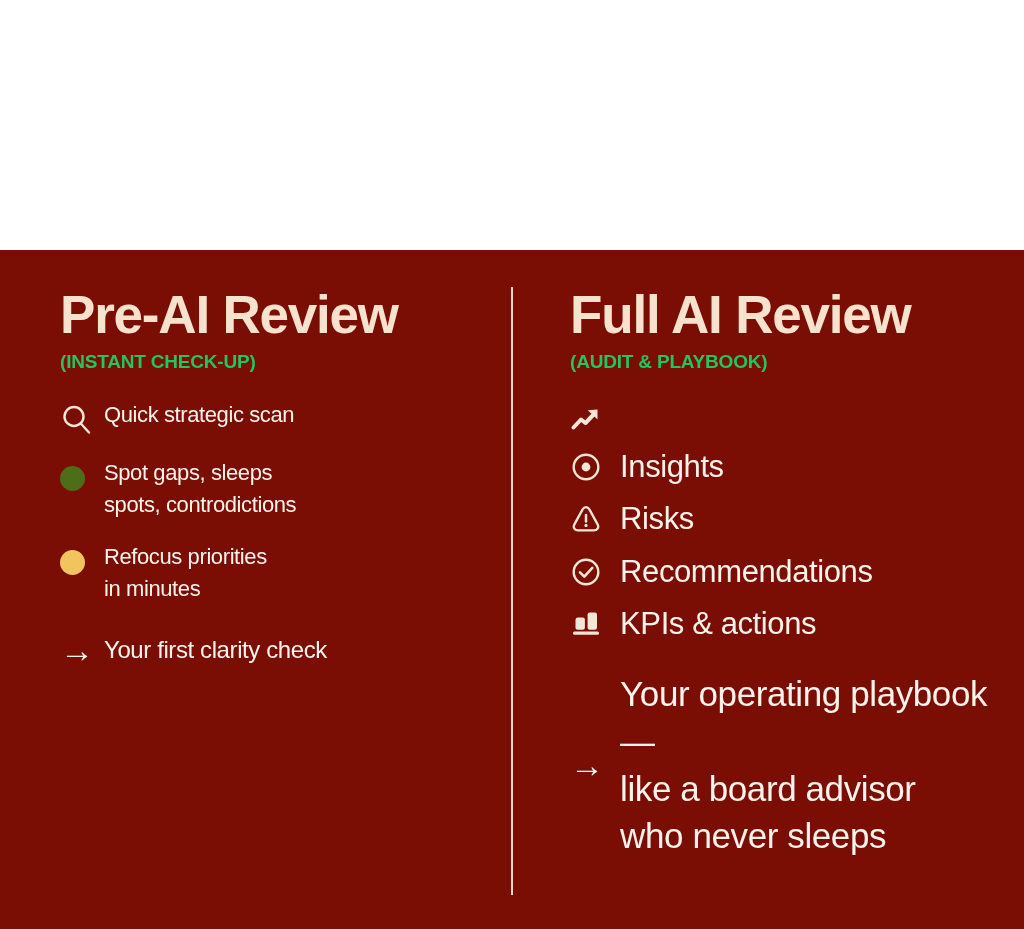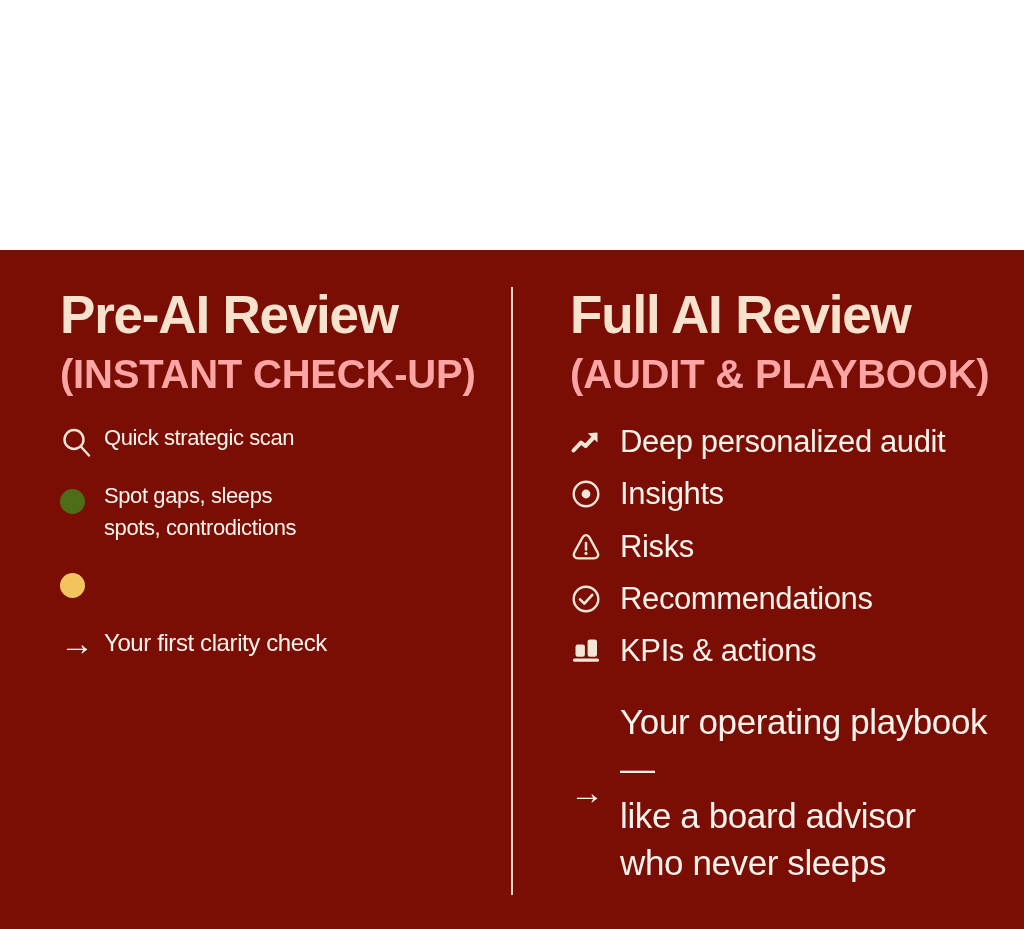--- a/index.html
+++ b/index.html
@@ -66,23 +66,23 @@
   .heading {
     font-size: 53px;
     font-weight: bold;
     color: #f7e3cd;
     letter-spacing: -1.2px;
     line-height: 1.06;
     margin: 0;
     white-space: nowrap;
   }
   .subheading {
-    font-size: 40px;
+    font-size: 19px;
     font-weight: bold;
-    color: #fca5a5;
+    color: #22c55e;
     letter-spacing: -0.2px;
     line-height: 1.1;
     margin: 9px 0 0 0;
     white-space: nowrap;
   }
 
   
   .list {
     list-style: none;
     margin: 0;
@@ -188,20 +188,22 @@
             <span class="dot dot-green"></span>
           </span>
           <span class="item-text">Spot gaps, sleeps
 spots, controdictions</span>
         </li>
 
         <li class="item">
           <span class="item-icon">
             <span class="dot dot-yellow"></span>
           </span>
+          <span class="item-text">Refocus priorities
+in minutes</span>
         </li>
 
       </ul>
 
       <div class="footer-row footer-left">
         <span class="footer-arrow">→</span>
         <span class="footer-text">Your first clarity check</span>
       </div>
 
     </div>
@@ -213,21 +215,20 @@
 
       <ul class="list list-right">
 
         <li class="item">
           <span class="item-icon">
             <svg width="32" height="32" viewBox="0 0 32 32">
               <path d="M3.5 24.5 L11 16.5 L15.5 20 L24.5 10.5" fill="none" stroke="#f4e6d6" stroke-width="4" stroke-linecap="round" stroke-linejoin="round"></path>
               <path d="M27.5 6.5 L27.5 16.5 L17.8 7.2 Z" fill="#f4e6d6"></path>
             </svg>
           </span>
-          <span class="item-text">Deep personalized audit</span>
         </li>
 
         <li class="item">
           <span class="item-icon">
             <svg width="32" height="32" viewBox="0 0 32 32">
               <circle cx="16" cy="16" r="12.3" fill="none" stroke="#f4e6d6" stroke-width="2.4"></circle>
               <circle cx="16" cy="16" r="4.4" fill="#f4e6d6"></circle>
             </svg>
           </span>
           <span class="item-text">Insights</span>

